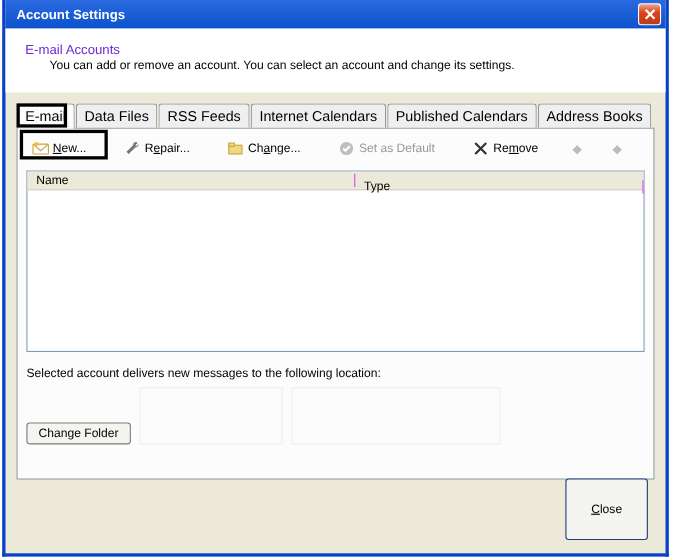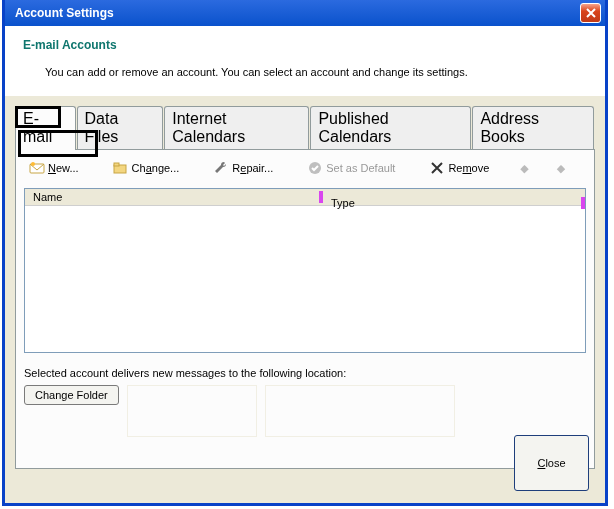--- a/index.html
+++ b/index.html
@@ -46,24 +46,24 @@
       color: #fff;
       font-weight: bold;
       font-size: 11px;
       cursor: pointer;
     }
     .header-region {
       background: #fff;
       padding: 12px 14px 18px 18px;
     }
     .header-title {
-      font-weight: bold;
+      font-weight: normal;
       font-size: 12px;
-      color: #0f766e;
-      margin-bottom: 14px;
+      color: #6d28d9;
+      margin-bottom: 2px;
     }
     .header-sub {
       color: #000;
       margin-left: 22px;
       font-size: 11px;
     }
     .content-area {
       padding: 10px 10px 0 10px;
     }
     .tabs {
@@ -73,21 +73,21 @@
     }
     .tab {
       border: 1px solid #919b9c;
       border-bottom: none;
       border-top-left-radius: 3px;
       border-top-right-radius: 3px;
       padding: 3px 7px;
       background: #efefef;
       margin-right: 1px;
       cursor: pointer;
-      font-size: 16px;
+      font-size: 13px;
     }
     .tab.active {
       background: #fcfcfc;
       position: relative;
       margin-bottom: -1px;
       padding-bottom: 4px;
     }
     .highlight-box {
       position: absolute;
       border: 3px solid #000;
@@ -147,41 +147,41 @@
     .list-header {
       display: flex;
       background: #ece9d8;
       border-bottom: 1px solid #cfcfcf;
       font-size: 11px;
       height: 17px;
       align-items: center;
     }
     .col {
       padding: 0 8px;
-      border-right: 4px solid #d946ef;
+      border-right: 1px solid #d946ef;
     }
     .col-name { width: 298px;}
     .col-type { flex: 1; margin-top: 12px;}
     .location-label {
       margin-top: 14px;
       margin-bottom: 6px;
       font-size: 11px;
     }
     .change-folder-btn {
       border: 1px solid #7a7a7a;
       border-radius: 3px;
       background: #f4f4f0;
       padding: 3px 10px;
       cursor: pointer;
       font-size: 11px;
     }
     .folder-row {
       display: flex;
       gap: 8px;
-      align-items: flex-start;
+      align-items: flex-end;
     }
     .folder-box {
       width: 130px;
       height: 52px;
       border: 1px solid #f1efe4;
     }
     .folder-box.wide { width: 190px; }
     .close-main {
       position: absolute;
       right: 16px;
@@ -219,53 +219,54 @@
   </div>
 
   <div class="content-area">
     <div class="tabs-wrapper">
       <div class="highlight-box tab-highlight"></div>
       <div class="highlight-box new-highlight"></div>
 
       <div class="tabs">
         <div class="tab active">E-mail</div>
         <div class="tab">Data Files</div>
+        <div class="tab">RSS Feeds</div>
         <div class="tab">Internet Calendars</div>
         <div class="tab">Published Calendars</div>
         <div class="tab">Address Books</div>
       </div>
 
       <div class="tab-panel">
         <div class="toolbar">
           <span class="tb-btn">
             <span class="tb-icon">
               <svg width="16" height="16" viewBox="0 0 16 16">
                   <rect x="1" y="4" width="14" height="9" rx="1" fill="#fff" stroke="#c7a544"></rect>
                   <path d="M1 4 L8 10 L15 4" fill="none" stroke="#c7a544"></path>
                   <circle cx="4" cy="4" r="2" fill="#ffbb33"></circle>
                 </svg>
             </span>
             <span><u>N</u><span>ew...</span></span>
           </span>
           <span class="tb-btn">
             <span class="tb-icon">
               <svg width="16" height="16" viewBox="0 0 16 16">
+                  <path d="M11 2a3 3 0 0 0-3 3l-6 6 2 2 6-6a3 3 0 0 0 3-3l-2 2-1-1 2-2z" fill="#777"></path>
+                </svg>
+            </span>
+            <span>R<u>e</u>pair...</span>
+          </span>
+          <span class="tb-btn">
+            <span class="tb-icon">
+              <svg width="16" height="16" viewBox="0 0 16 16">
                   <rect x="1" y="5" width="12" height="8" fill="#f3d680" stroke="#c7a544"></rect>
                   <rect x="1" y="3" width="5" height="3" fill="#f3d680" stroke="#c7a544"></rect>
                 </svg>
             </span>
             <span>Ch<u>a</u>nge...</span>
-          </span>
-          <span class="tb-btn">
-            <span class="tb-icon">
-              <svg width="16" height="16" viewBox="0 0 16 16">
-                  <path d="M11 2a3 3 0 0 0-3 3l-6 6 2 2 6-6a3 3 0 0 0 3-3l-2 2-1-1 2-2z" fill="#777"></path>
-                </svg>
-            </span>
-            <span>R<u>e</u>pair...</span>
           </span>
           <span class="tb-btn disabled">
             <span class="tb-icon">
               <svg width="16" height="16" viewBox="0 0 16 16">
                   <circle cx="8" cy="8" r="6" fill="#bfbfbf"></circle>
                   <path d="M5 8l2 2 4-4" stroke="#fff" fill="none" stroke-width="2"></path>
                 </svg>
             </span>
             <span>Set as Default</span>
           </span>

